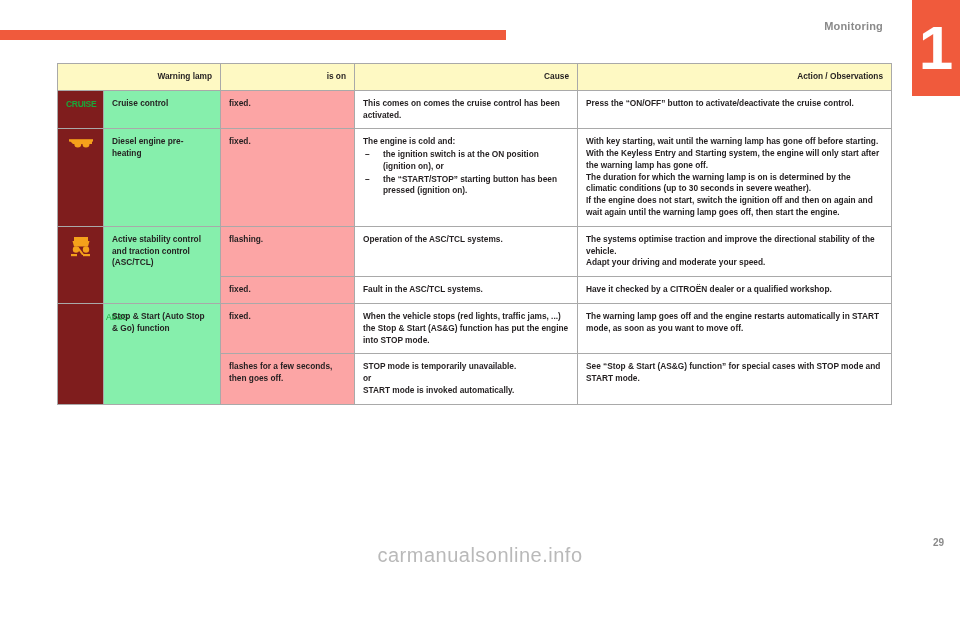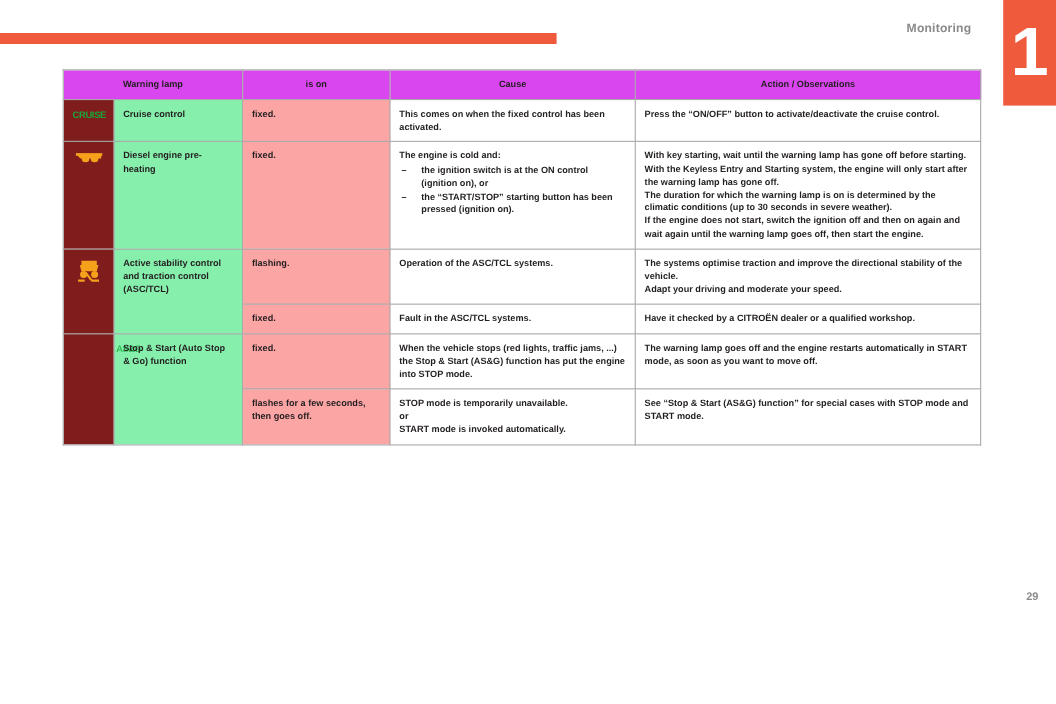--- a/index.html
+++ b/index.html
@@ -57,24 +57,24 @@
   }
   table.warn th, table.warn td {
     border: 1px solid #a9a9a9;
     vertical-align: top;
     padding: 7px 8px 7px 8px;
     font-size: 8.3px;
     line-height: 1.42;
     color: #231f20;
   }
   thead th {
-    background: #d946ef;
+    background: #fef9c3;
     font-size: 9.6px;
     font-weight: bold;
-    text-align: center;
+    text-align: right;
     padding-top: 9px;
     padding-bottom: 9px;
     color: #1a1a1a;
     margin-top: 37px;
   }
   col.c-icon  { width: 46px; }
   col.c-name  { width: 117px; }
   col.c-ison  { width: 134px; }
   col.c-cause { width: 223px; }
   col.c-act   { width: 314px; }
@@ -172,37 +172,37 @@
           <th>Cause</th>
           <th>Action / Observations</th>
         </tr>
       </thead>
       <tbody id="tbody">
           <tr>
             <td class="icon-cell" rowspan="1"><span class="lamp lamp-cruise">CRUISE</span></td>
             <td class="name-cell" rowspan="1">Cruise control</td>
             <td class="ison-cell">fixed.</td>
             <td class="body-cell">
-              <div class="para">This comes on when the fixed control has been activated.</div>
+              <div class="para">This comes on comes the cruise control has been activated.</div>
             </td>
             <td class="body-cell">
               <div class="para">Press the “ON/OFF” button to activate/deactivate the cruise control.</div>
             </td>
           </tr>
           <tr>
             <td class="icon-cell" rowspan="1"><span class="lamp"><svg class="lamp-svg" width="26" height="18" viewBox="0 0 26 18">
                   <path d="M2 5 h22 v3 h-2.5 a3.5 3.5 0 0 1 -3.5 3.5 a3.5 3.5 0 0 1 -3.5 -3.5 h-1.2 a3.5 3.5 0 0 1 -3.5 3.5 a3.5 3.5 0 0 1 -3.5 -3.5 h-1.3 z" fill="#F5A11B"></path>
                   <rect x="1" y="3.2" width="24" height="2.4" fill="#F5A11B"></rect>
                 </svg></span></td>
             <td class="name-cell" rowspan="1">Diesel engine pre-heating</td>
             <td class="ison-cell">fixed.</td>
             <td class="body-cell">
               <div class="para">The engine is cold and:</div>
               <ul class="bullet-list">
-                <li>the ignition switch is at the ON control (ignition on), or</li>
+                <li>the ignition switch is at the ON position (ignition on), or</li>
                 <li>the “START/STOP” starting button has been pressed (ignition on).</li>
               </ul>
             </td>
             <td class="body-cell">
               <div class="para">With key starting, wait until the warning lamp has gone off before starting.</div>
               <div class="para">With the Keyless Entry and Starting system, the engine will only start after the warning lamp has gone off.</div>
               <div class="para">The duration for which the warning lamp is on is determined by the climatic conditions (up to 30 seconds in severe weather).</div>
               <div class="para">If the engine does not start, switch the ignition off and then on again and wait again until the warning lamp goes off, then start the engine.</div>
             </td>
           </tr>
@@ -256,13 +256,14 @@
             <td class="body-cell">
               <div class="para">See “Stop &amp; Start (AS&amp;G) function” for special cases with STOP mode and START mode.</div>
             </td>
           </tr>
         </tbody>
     </table>
   </div>
 
   <div class="page-number">29</div>
 
+  <div class="watermark">carmanualsonline.info</div>
 </div>
 
 </body></html>

